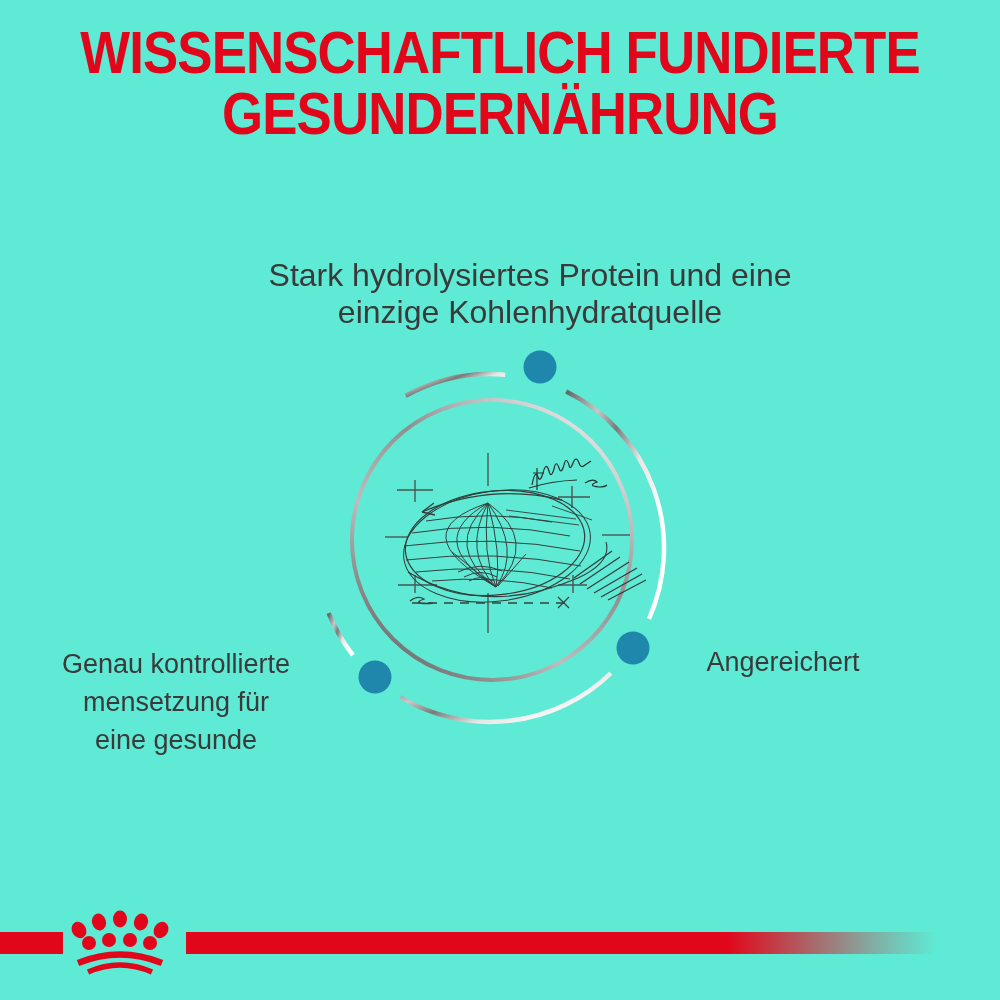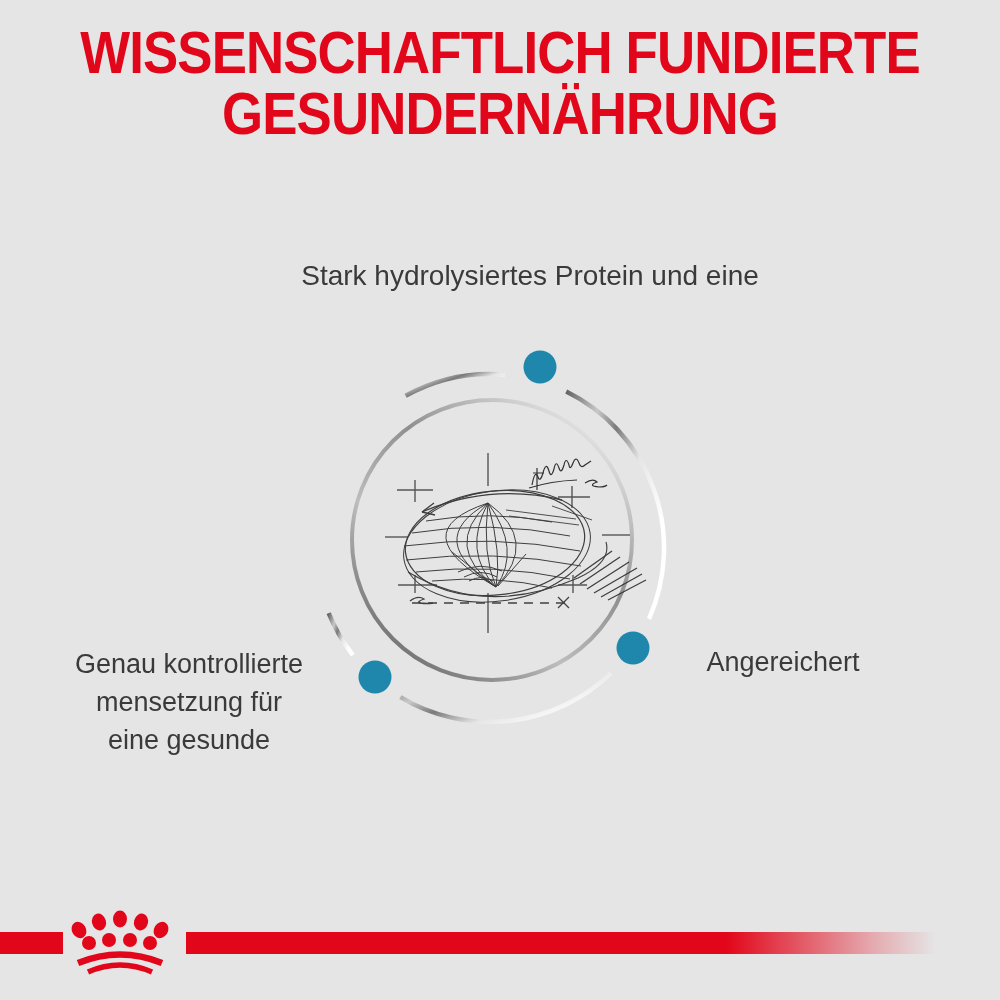--- a/index.html
+++ b/index.html
@@ -1,31 +1,31 @@
 <!DOCTYPE html>
 <html><head>
 <meta charset="utf-8">
 <style>
   html,body{margin:0;padding:0;background:#fff;}
   .canvas{
-    position:relative;width:1000px;height:1000px;background:#e5e5e5;
+    position:relative;width:1000px;height:1000px;background:#5eead4;
     overflow:hidden;font-family:"Liberation Sans",sans-serif;
   }
   .headline{
     position:absolute;top:22px;left:0;width:1000px;margin:0;
     text-align:center;color:#e2061a;font-weight:bold;
     font-size:60px;line-height:61px;letter-spacing:-1px;
     transform:scaleX(0.88);transform-origin:500px 0;
   }
   .callout{
     position:absolute;color:#3a3a3a;font-size:27px;line-height:38px;
     text-align:center;
   }
-  .callout-top{left:255px;top:257px;width:550px;line-height:37px;font-size:28px;}
-  .callout-left{left:34px;top:645px;width:310px;text-align:center;}
+  .callout-top{left:255px;top:257px;width:550px;line-height:37px;font-size:32px;}
+  .callout-left{left:21px;top:645px;width:310px;text-align:center;}
   .callout-right{left:662px;top:643px;width:242px;}
   .illustration{position:absolute;left:290px;top:320px;width:440px;height:440px;}
   .bar{position:absolute;height:22px;top:932px;}
   .bar-left{left:0;width:63px;background:#e2061a;}
   .bar-right{
     left:186px;width:750px;
     background:linear-gradient(to right,#e2061a 0%,#e2061a 72%,rgba(226,6,26,0.25) 92%,rgba(226,6,26,0) 100%);
   }
   .crown{position:absolute;left:58px;top:903px;width:120px;height:75px;}
 </style>
@@ -34,20 +34,21 @@
 
 <div class="canvas">
 
   <h1 class="headline">
     <div>WISSENSCHAFTLICH FUNDIERTE</div>
     <div>GESUNDERNÄHRUNG</div>
   </h1>
 
   <div class="callout callout-top">
     <div>Stark hydrolysiertes Protein und eine</div>
+    <div>einzige Kohlenhydratquelle</div>
   </div>
 
   <div class="callout callout-left">
     <div>Genau kontrollierte</div>
     <div>mensetzung für</div>
     <div>eine gesunde</div>
   </div>
 
   <div class="callout callout-right">
     <div>Angereichert</div>

